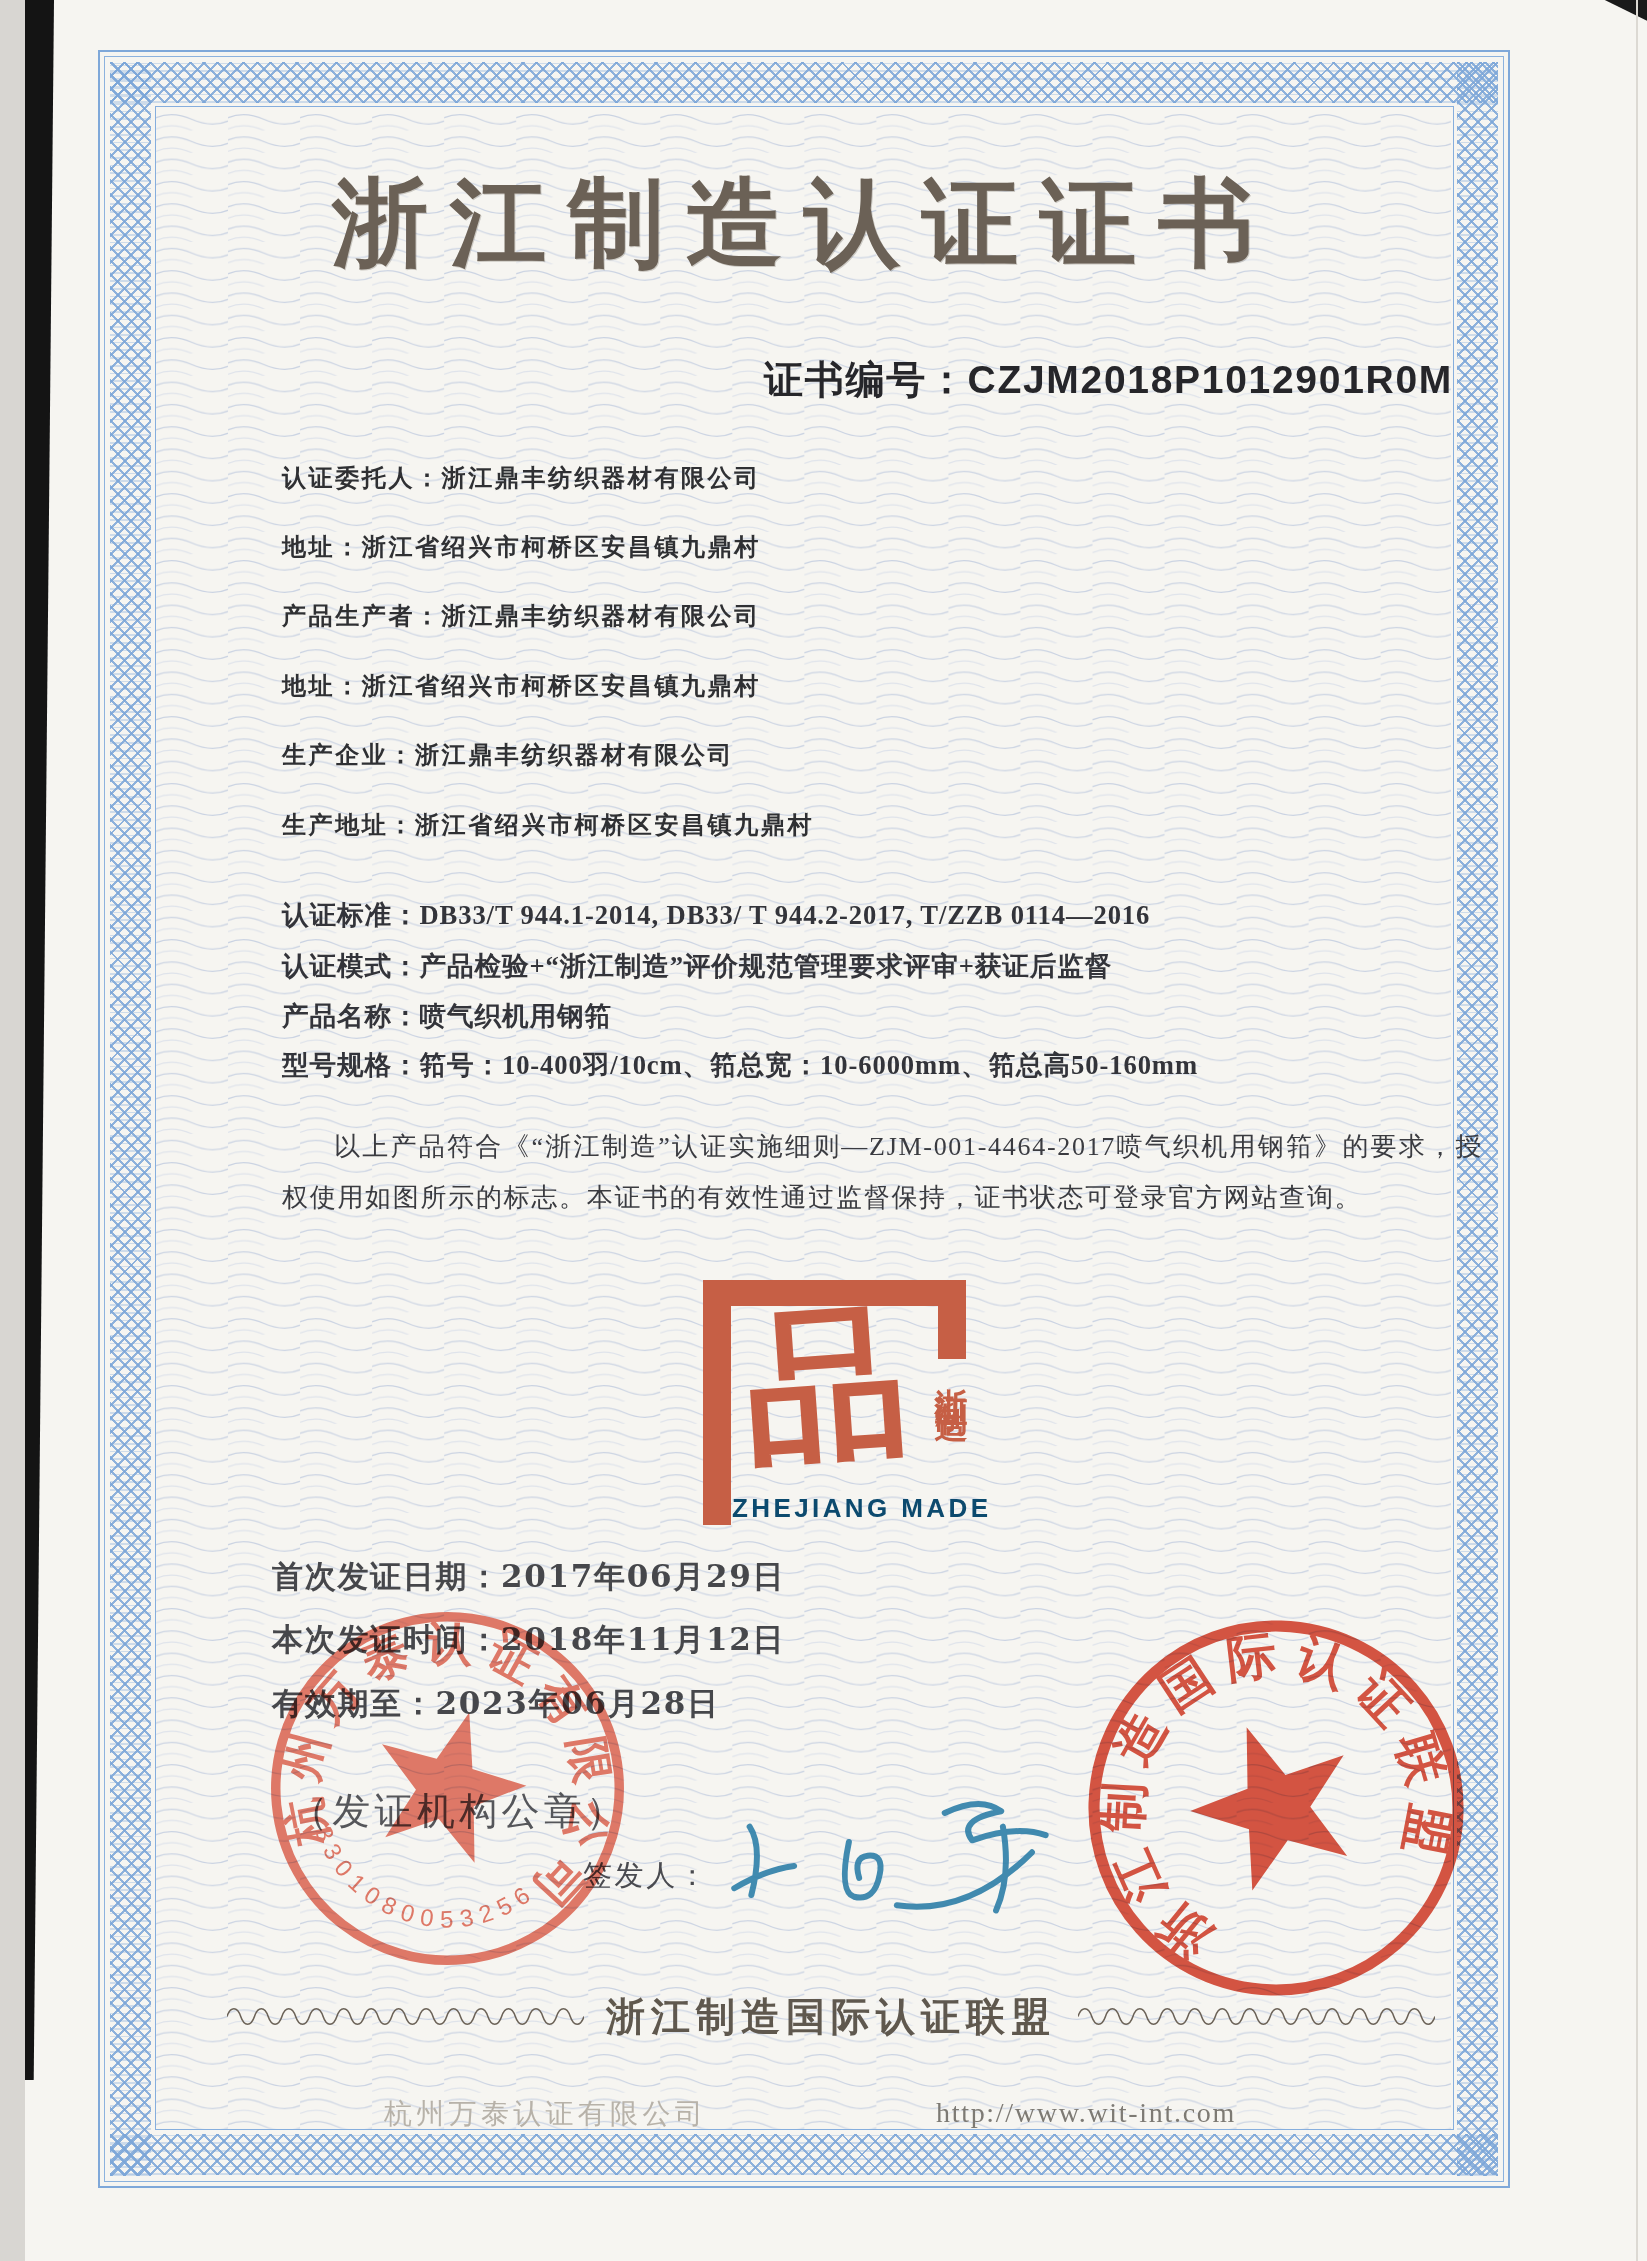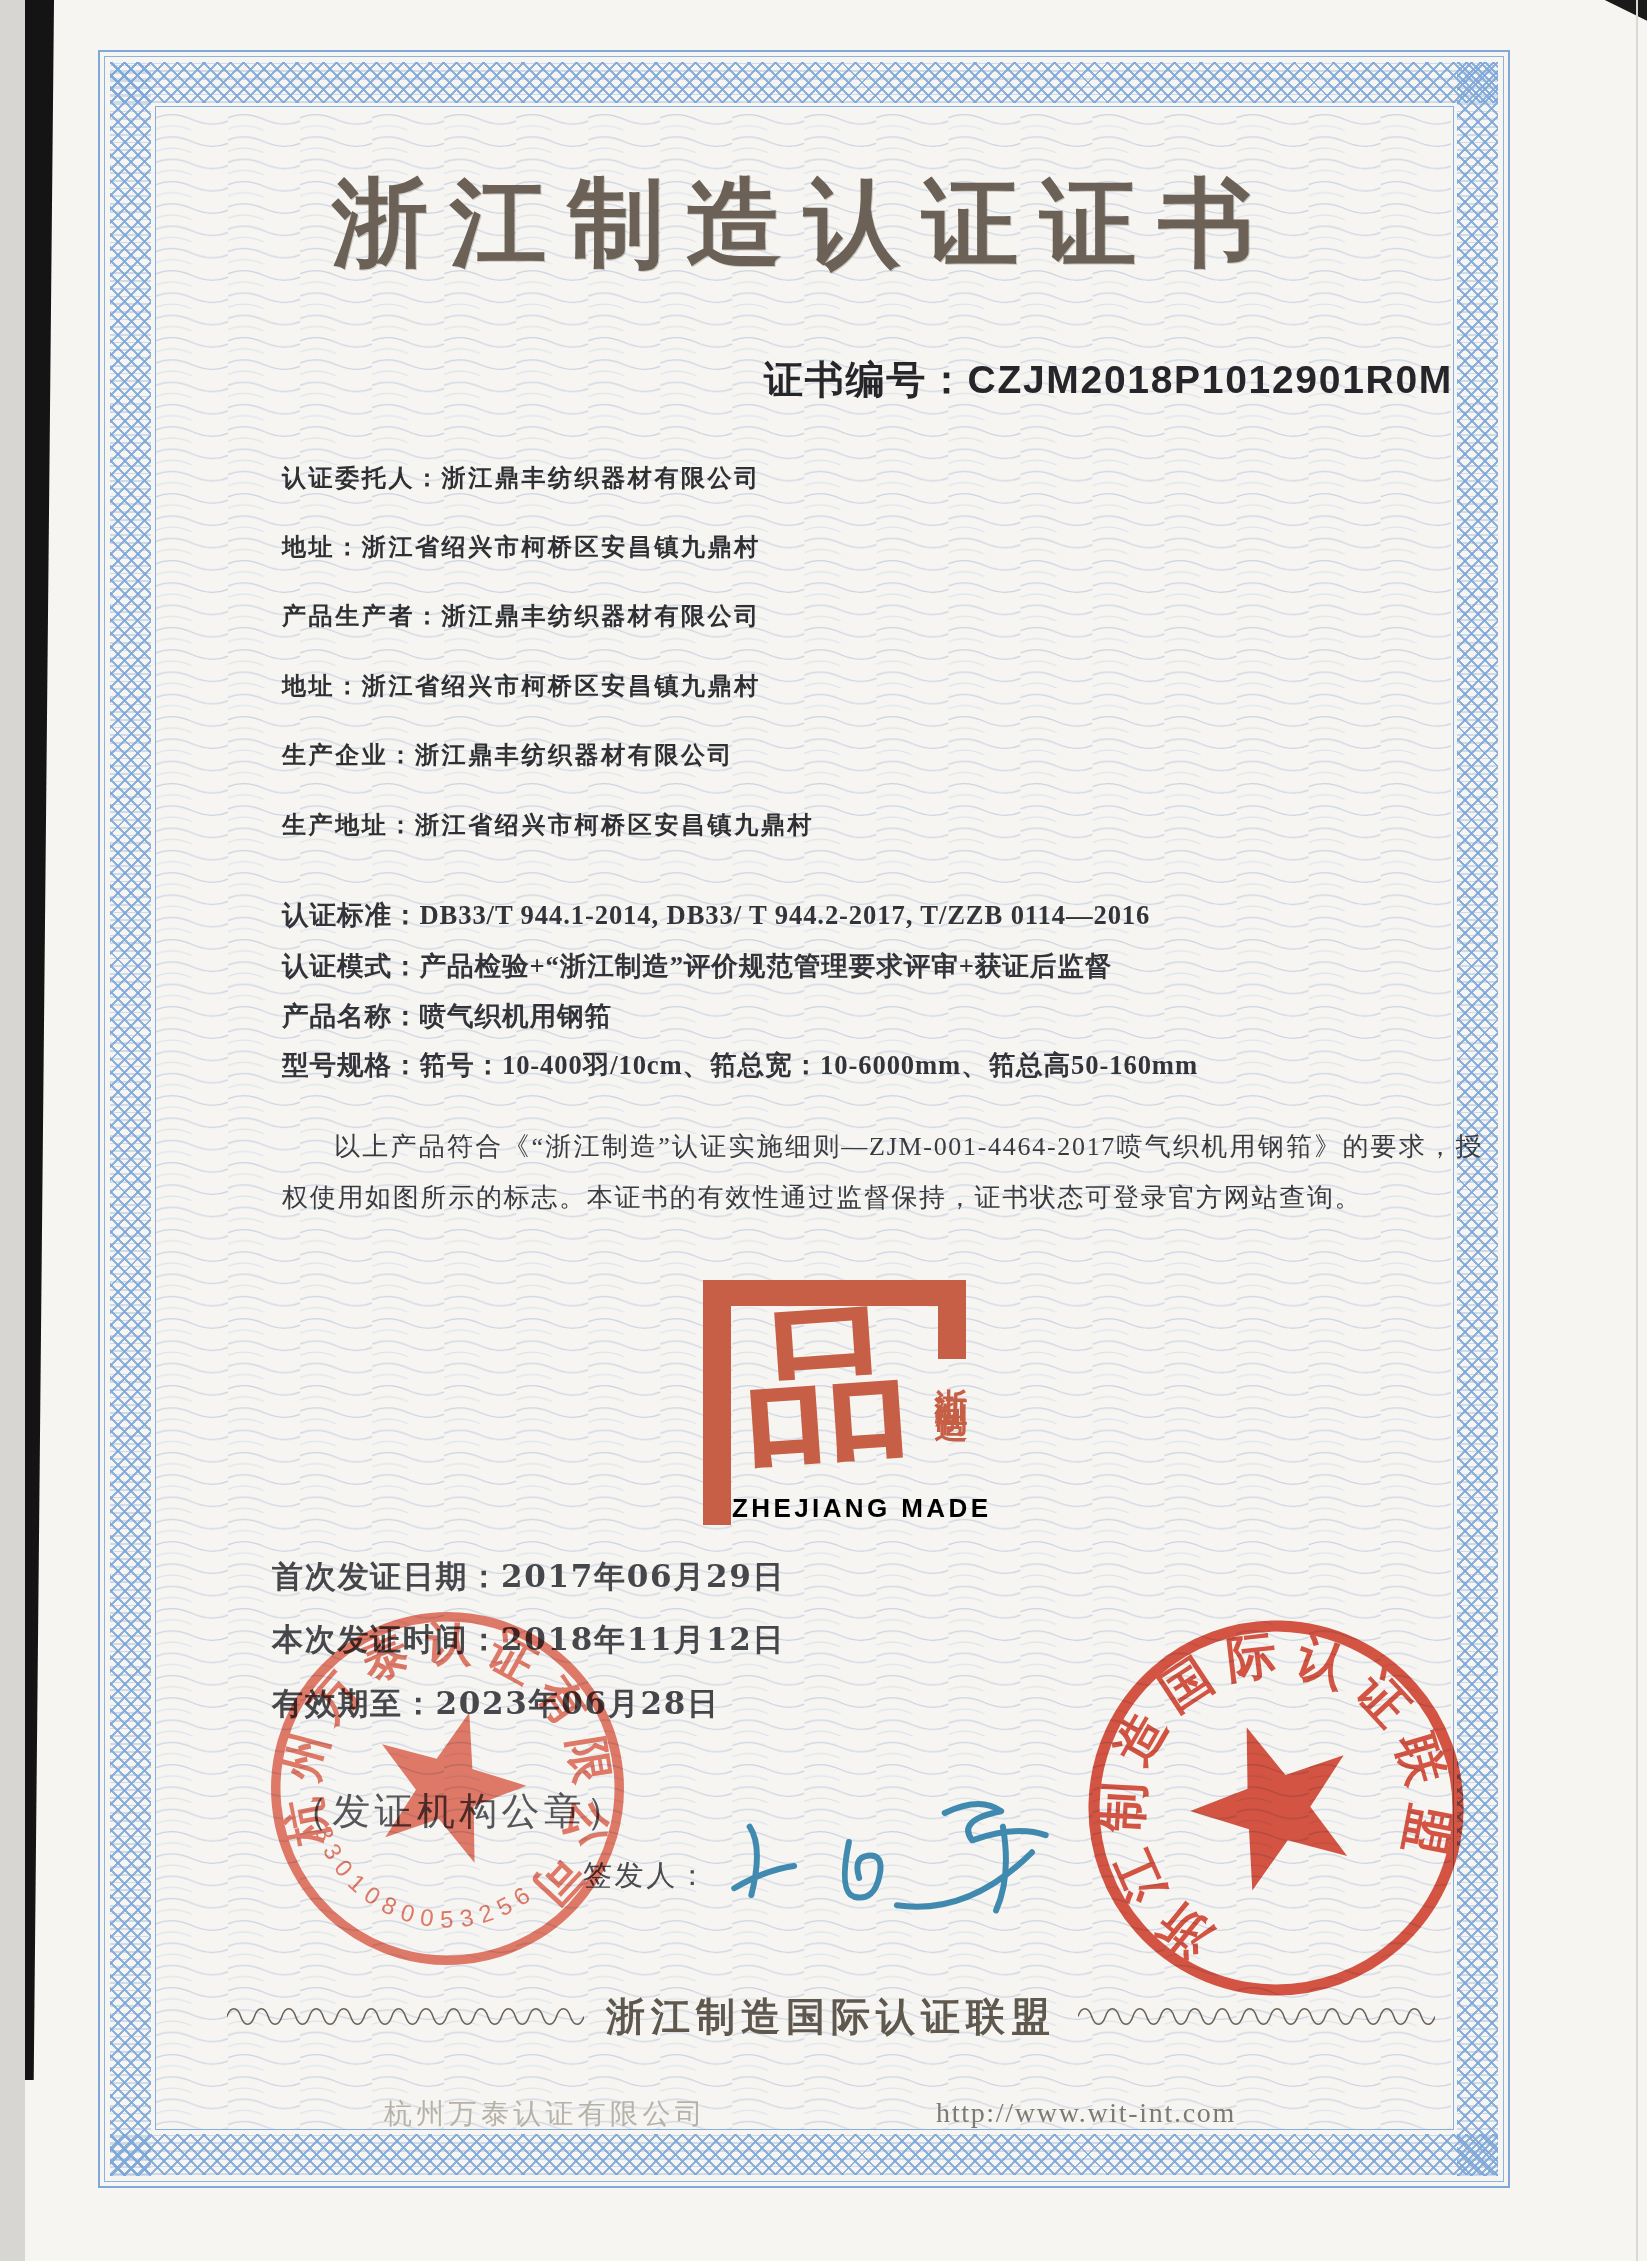--- a/index.html
+++ b/index.html
@@ -44,21 +44,21 @@
   .logo{position:absolute;left:678px;top:1280px;width:262px;height:250px;z-index:2;}
   .logo .bar{position:absolute;background:#c65f45;}
   .logo .bar-top{left:0;top:0;width:262px;height:26px;}
   .logo .bar-left{left:0;top:0;width:27.5px;height:245px;}
   .logo .bar-right{left:235px;top:0;width:27.5px;height:79px;}
   .logo .glyph{position:absolute;left:41px;top:22px;font-family:"DejaVu Serif",serif;
                font-size:163px;line-height:1;color:#c65f45;transform:rotate(-4deg);font-weight:700;}
   .logo .side{position:absolute;left:225px;top:82px;writing-mode:vertical-rl;
               font-size:33px;font-weight:700;letter-spacing:6.9px;color:#c65f45;}
   .logo .wordmark{position:absolute;left:29px;top:213px;width:233px;font-size:26px;font-weight:700;
-                  letter-spacing:3.4px;color:#000000;white-space:nowrap;}
+                  letter-spacing:3.4px;color:#0c4a6e;white-space:nowrap;}
   
   .date-line{position:absolute;left:247px;z-index:2;font-family:"DejaVu Serif",serif;
              font-size:31px;font-weight:600;color:#46474b;letter-spacing:1.7px;white-space:nowrap;}
   .seal-note{position:absolute;left:247px;top:1786px;z-index:2;font-family:Liberation Sans, sans-serif;
              font-size:38px;color:#55565a;letter-spacing:4.3px;padding-left:18px;}
   .issuer-label{position:absolute;left:558px;top:1856px;z-index:2;font-family:"DejaVu Serif",serif;
                 font-size:29px;color:#4a4b50;letter-spacing:2.6px;}
   .signature{position:absolute;left:695px;top:1777px;z-index:4;}
   .seal{position:absolute;z-index:3;mix-blend-mode:multiply;}
   .seal-left{left:225px;top:1591px;opacity:.78;}

